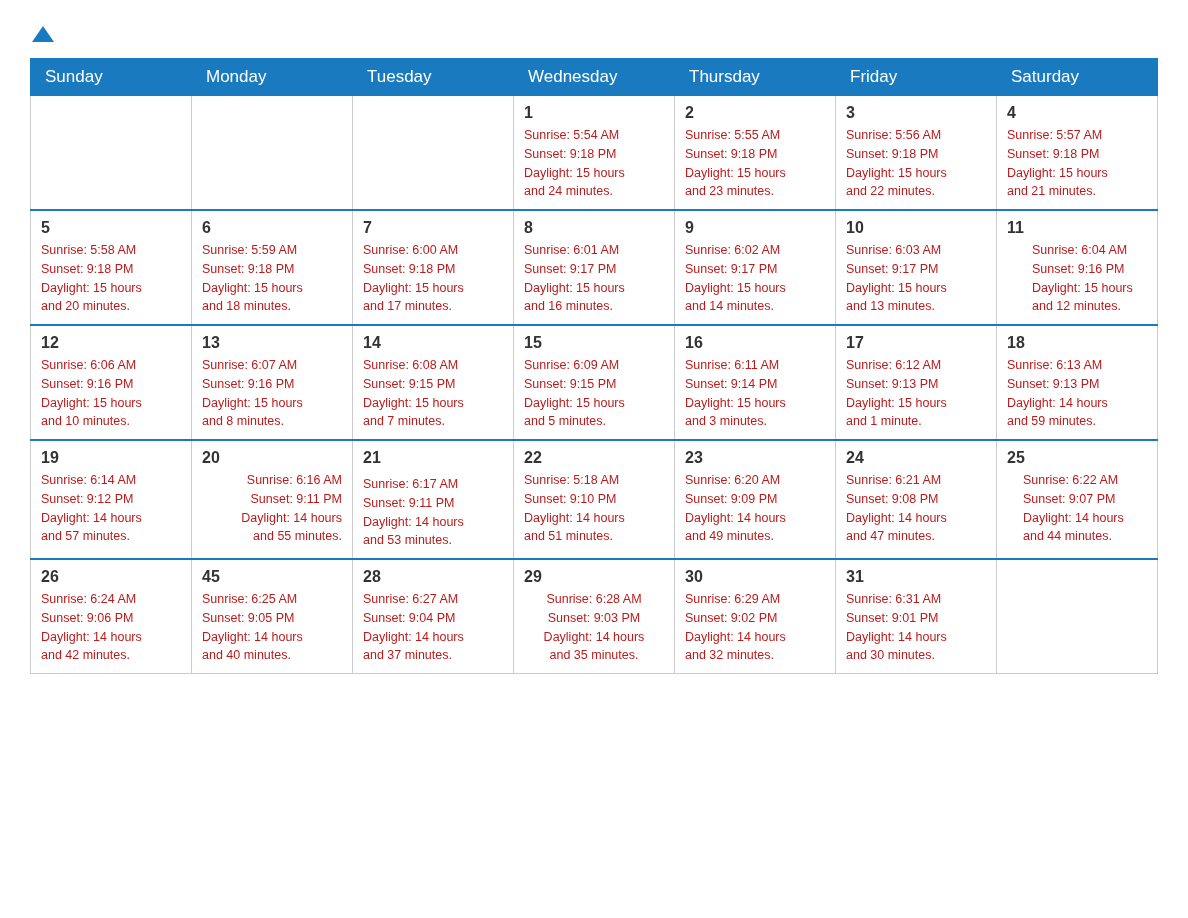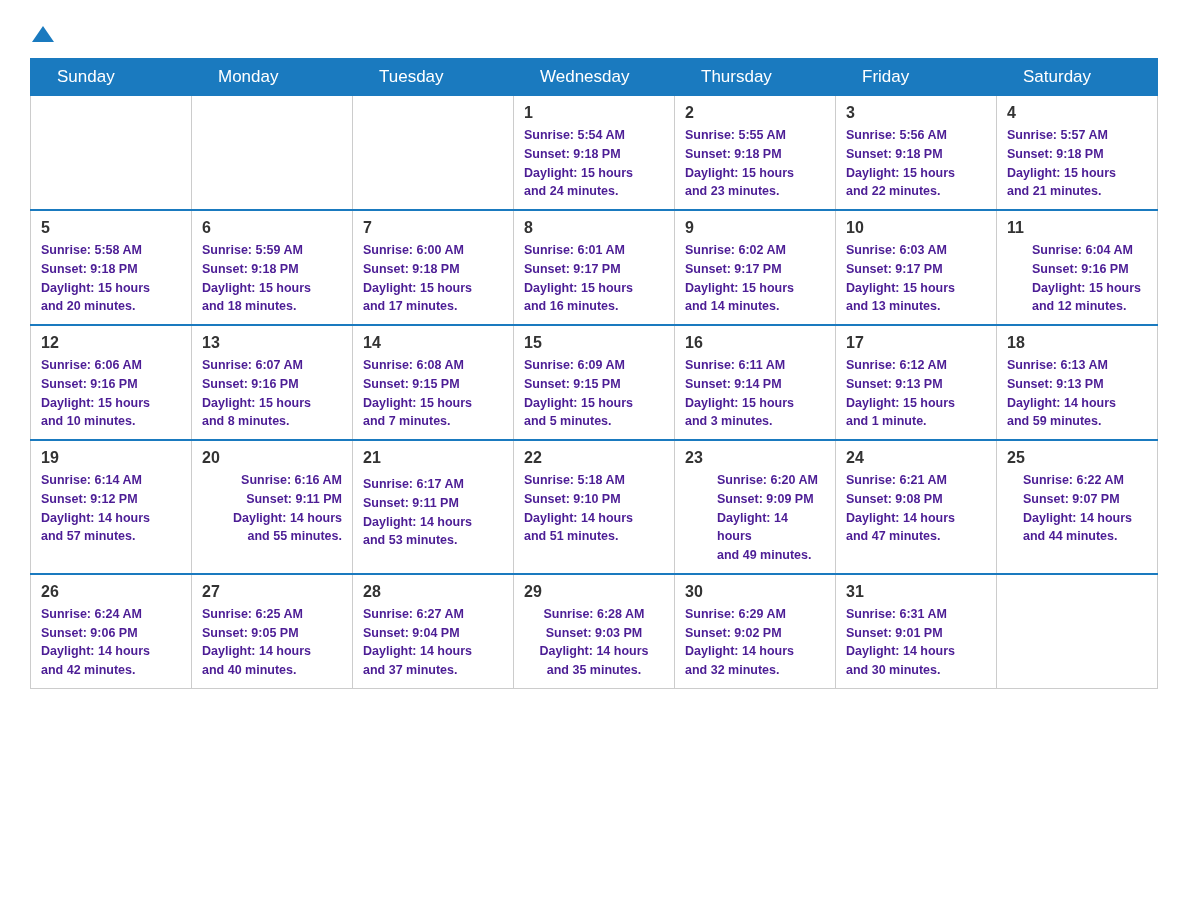--- a/index.html
+++ b/index.html
@@ -41,44 +41,43 @@
     }
     .calendar {
       width: 100%;
       border-collapse: collapse;
       margin-top: 10px;
     }
     .calendar th {
       background-color: #1a7abf;
       color: #fff;
       text-align: left;
-      padding: 8px 26px;
+      padding: 8px 14px;
       font-size: 17px;
       font-weight: normal;
       border: 1px solid #1a7abf;
     }
     .calendar td {
       vertical-align: top;
       padding: 8px 10px;
       border: 1px solid #ccc;
       width: 14.28%;
       min-height: 90px;
     }
     .day-num {
       font-size: 16px;
       font-weight: bold;
       color: #333;
       display: block;
       margin-bottom: 4px;
     }
     .day-info {
       font-size: 12.5px;
-      color: #4c1d95;
+      color: #b91c1c;
       line-height: 1.5;
-      font-weight: bold;
     }
     .empty-cell {
       background: #fff;
     }
     .row-divider td {
       border-top: 2px solid #1a7abf;
     }
   </style>
 </head>
 <body>
@@ -272,21 +271,21 @@
         </td>
         <td>
           <span class="day-num">22</span>
           <div class="day-info" style="white-space: pre-line;">Sunrise: 5:18 AM
 Sunset: 9:10 PM
 Daylight: 14 hours
 and 51 minutes.</div>
         </td>
         <td>
           <span class="day-num">23</span>
-          <div class="day-info" style="white-space: pre-line; margin-left: 32px;">Sunrise: 6:20 AM
+          <div class="day-info" style="white-space: pre-line;">Sunrise: 6:20 AM
 Sunset: 9:09 PM
 Daylight: 14 hours
 and 49 minutes.</div>
         </td>
         <td>
           <span class="day-num">24</span>
           <div class="day-info" style="white-space: pre-line;">Sunrise: 6:21 AM
 Sunset: 9:08 PM
 Daylight: 14 hours
 and 47 minutes.</div>
@@ -301,21 +300,21 @@
       </tr>
       <tr class="row-divider">
         <td>
           <span class="day-num">26</span>
           <div class="day-info" style="white-space: pre-line;">Sunrise: 6:24 AM
 Sunset: 9:06 PM
 Daylight: 14 hours
 and 42 minutes.</div>
         </td>
         <td>
-          <span class="day-num">27</span>
+          <span class="day-num">45</span>
           <div class="day-info" style="white-space: pre-line;">Sunrise: 6:25 AM
 Sunset: 9:05 PM
 Daylight: 14 hours
 and 40 minutes.</div>
         </td>
         <td>
           <span class="day-num">28</span>
           <div class="day-info" style="white-space: pre-line;">Sunrise: 6:27 AM
 Sunset: 9:04 PM
 Daylight: 14 hours

